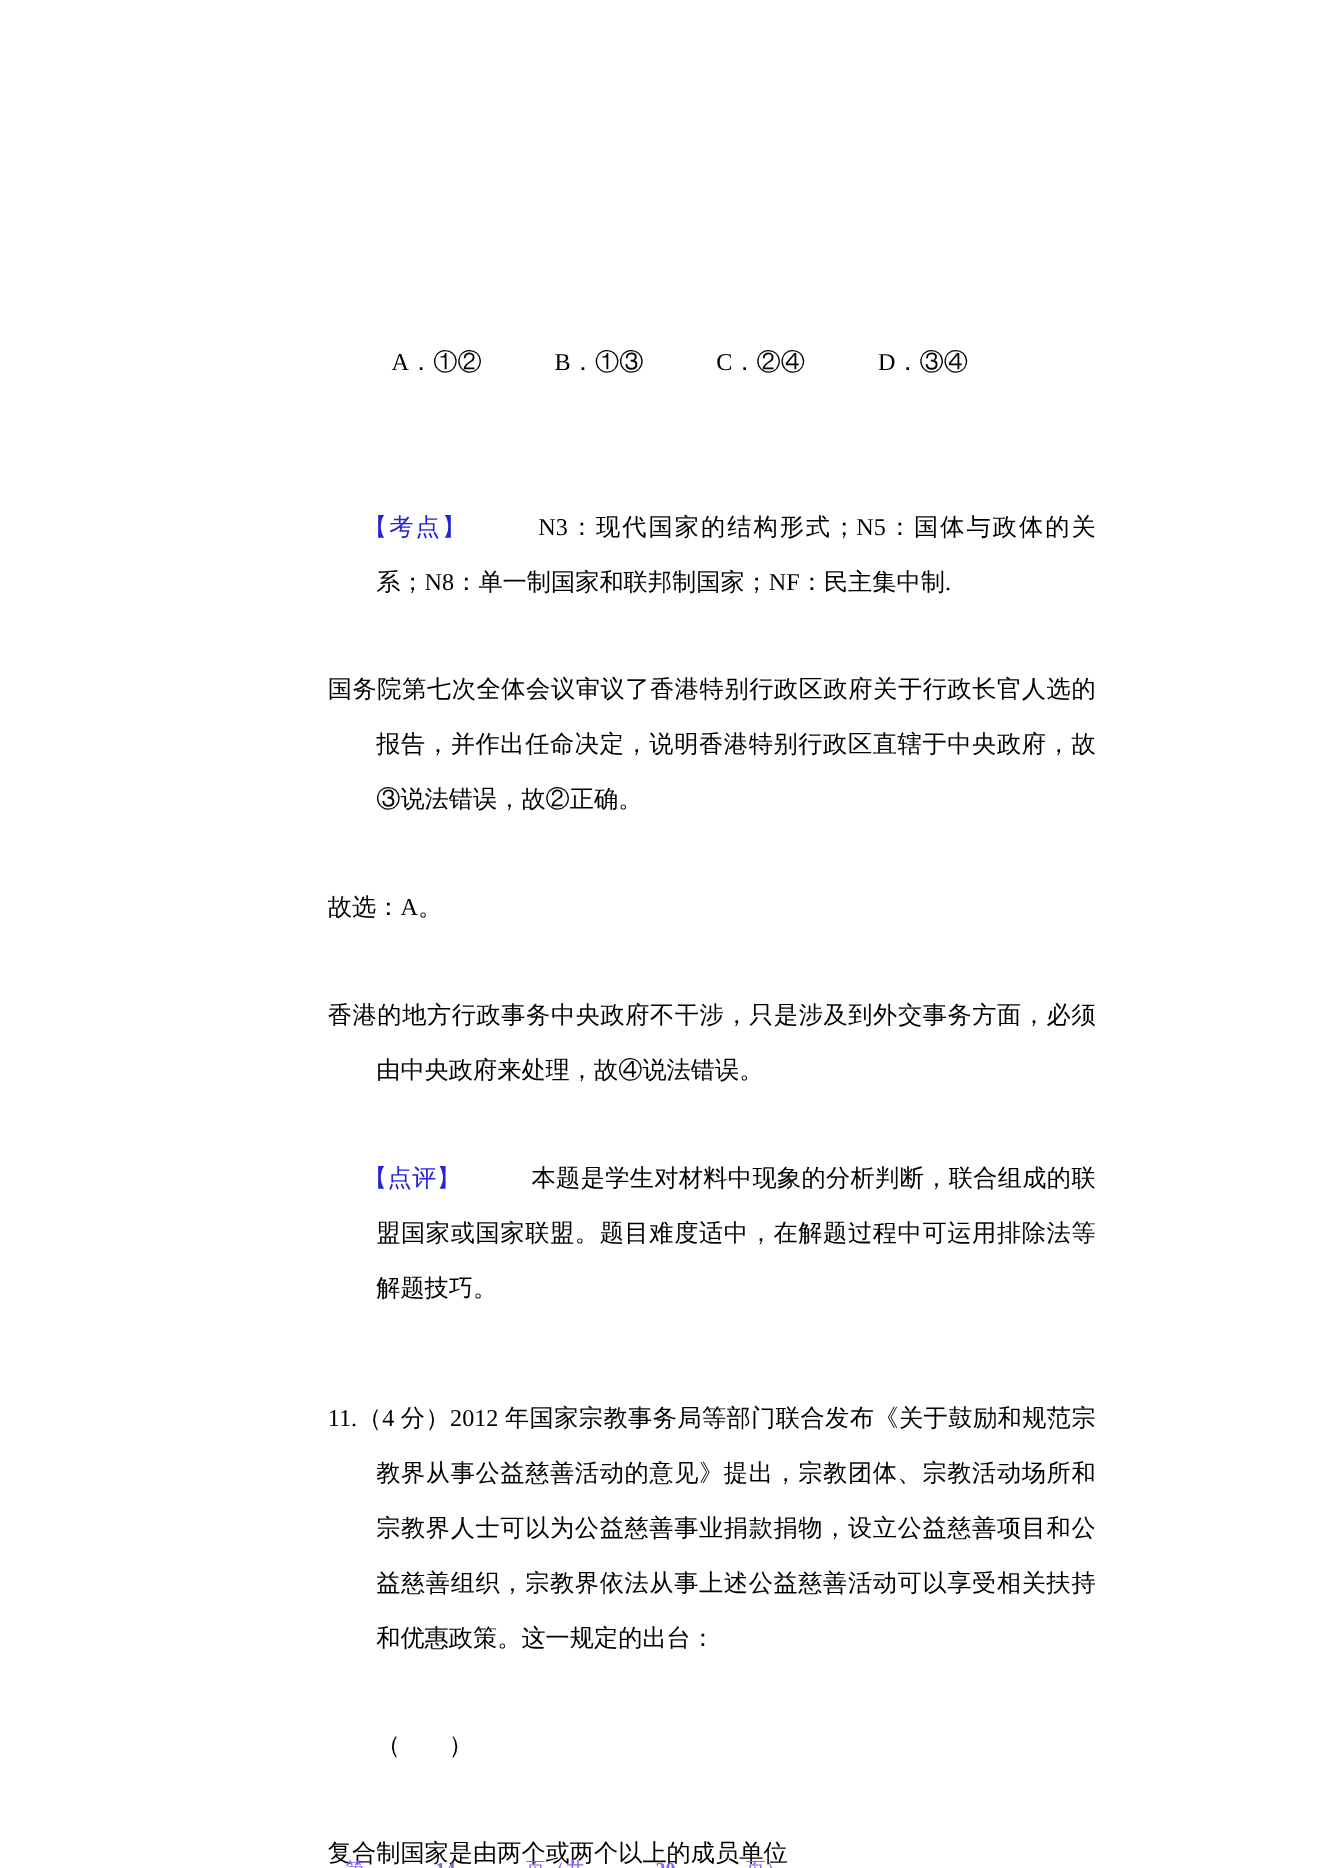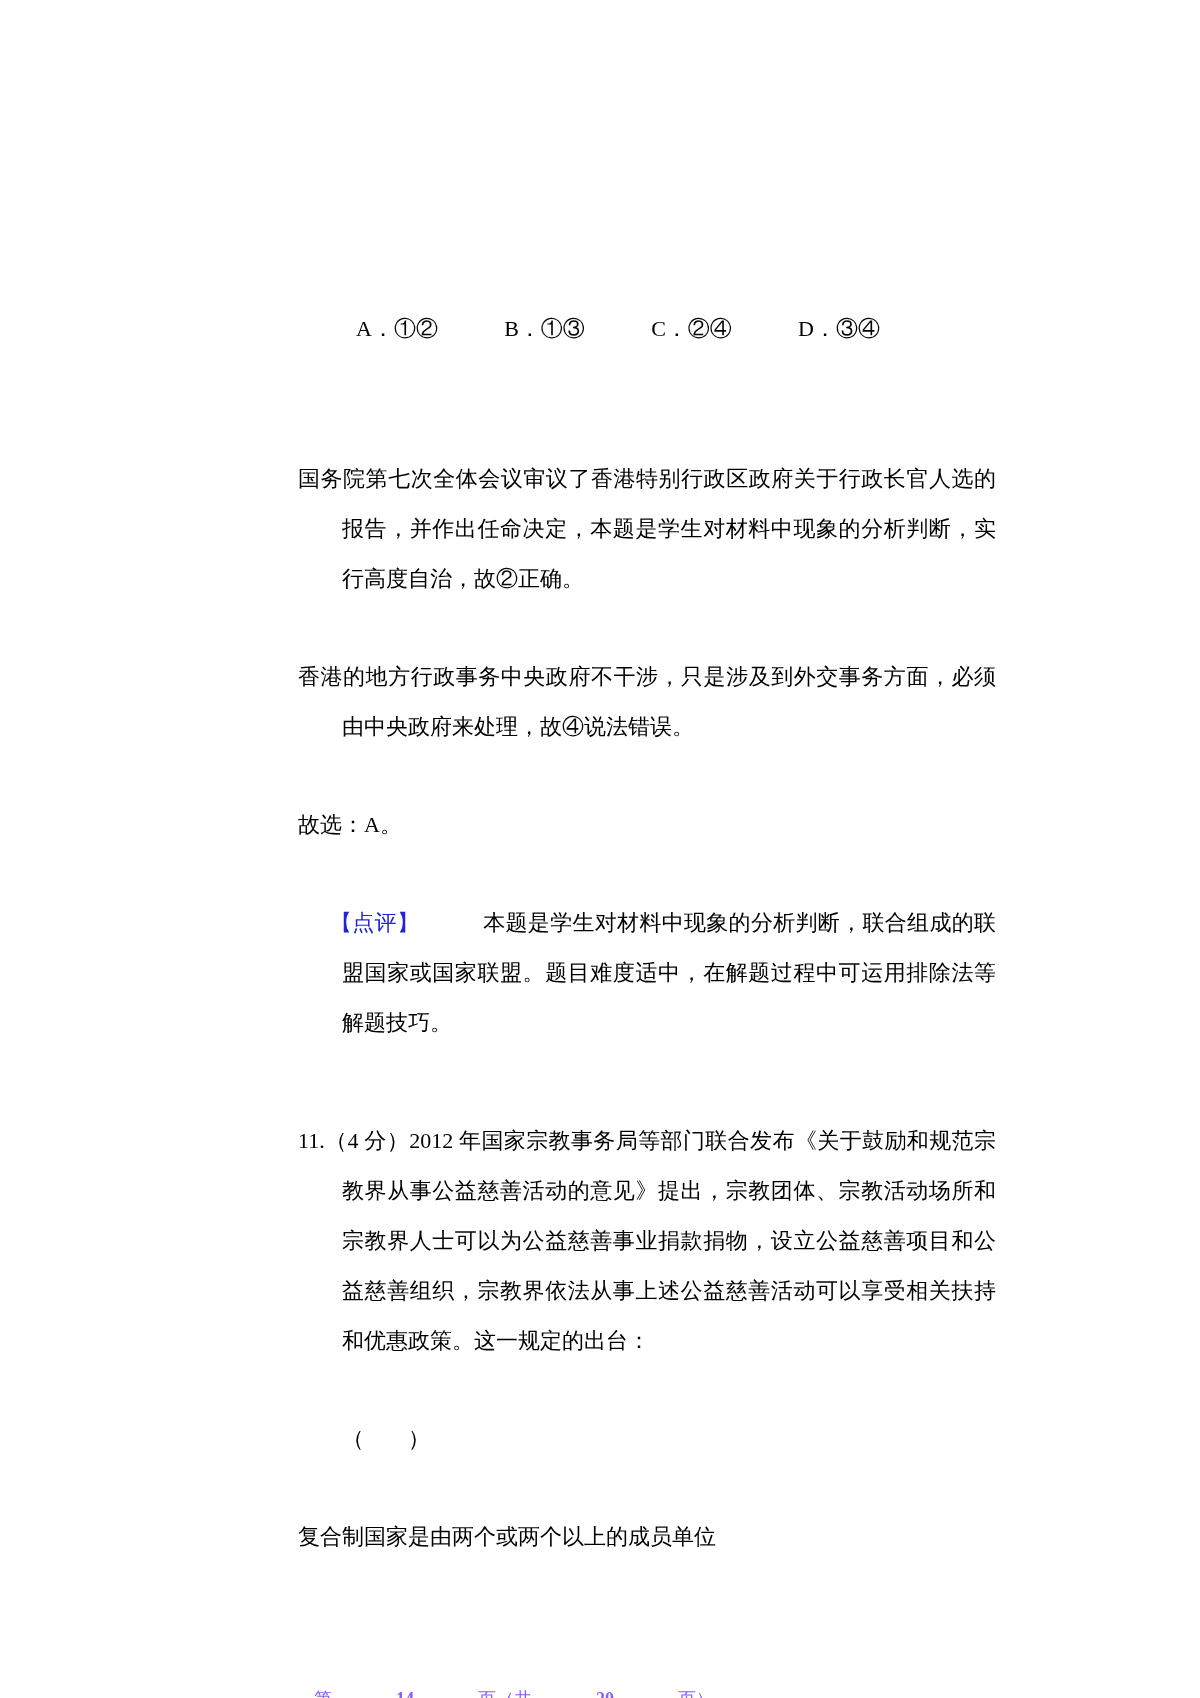--- a/index.html
+++ b/index.html
@@ -67,30 +67,31 @@
 
   <div class="content">
 
     <div class="options-row">
       <span>A．①②</span>
       <span>B．①③</span>
       <span>C．②④</span>
       <span>D．③④</span>
     </div>
 
+    <div class="para"><span class="tag">【考点】</span><span>N3：现代国家的结构形式；N5：国体与政体的关系；N8：单一制国家和联邦制国家；NF：民主集中制.</span></div>
 
 
 
 
-    <div class="para">国务院第七次全体会议审议了香港特别行政区政府关于行政长官人选的报告，并作出任命决定，本题是学生对材料中现象的分析判断，实行高度自治，故②正确。</div>
+    <div class="para">国务院第七次全体会议审议了香港特别行政区政府关于行政长官人选的报告，并作出任命决定，说明香港特别行政区直辖于中央政府，故③说法错误，故②正确。</div>
 
 
+    <div class="para">故选：A。</div>
+
     <div class="para">香港的地方行政事务中央政府不干涉，只是涉及到外交事务方面，必须由中央政府来处理，故④说法错误。</div>
-
-    <div class="para">故选：A。</div>
 
     <div class="para"><span class="tag">【点评】</span><span>本题是学生对材料中现象的分析判断，联合组成的联盟国家或国家联盟。题目难度适中，在解题过程中可运用排除法等解题技巧。</span></div>
 
     <div class="para gap-before">11.（4 分）2012 年国家宗教事务局等部门联合发布《关于鼓励和规范宗教界从事公益慈善活动的意见》提出，宗教团体、宗教活动场所和宗教界人士可以为公益慈善事业捐款捐物，设立公益慈善项目和公益慈善组织，宗教界依法从事上述公益慈善活动可以享受相关扶持和优惠政策。这一规定的出台：</div>
 
     <div class="cont-line">（　　）</div>
 
     <div class="para">复合制国家是由两个或两个以上的成员单位</div>
 
   </div>

